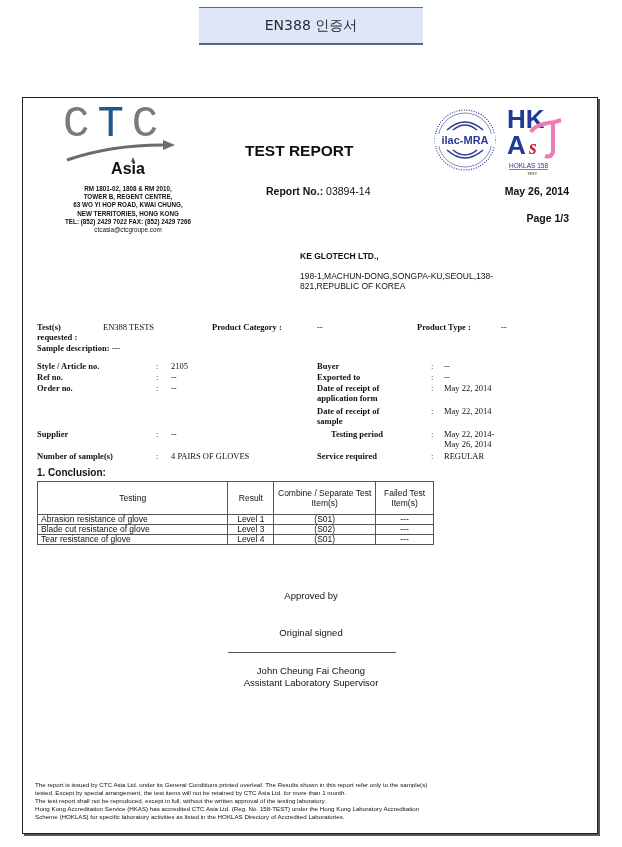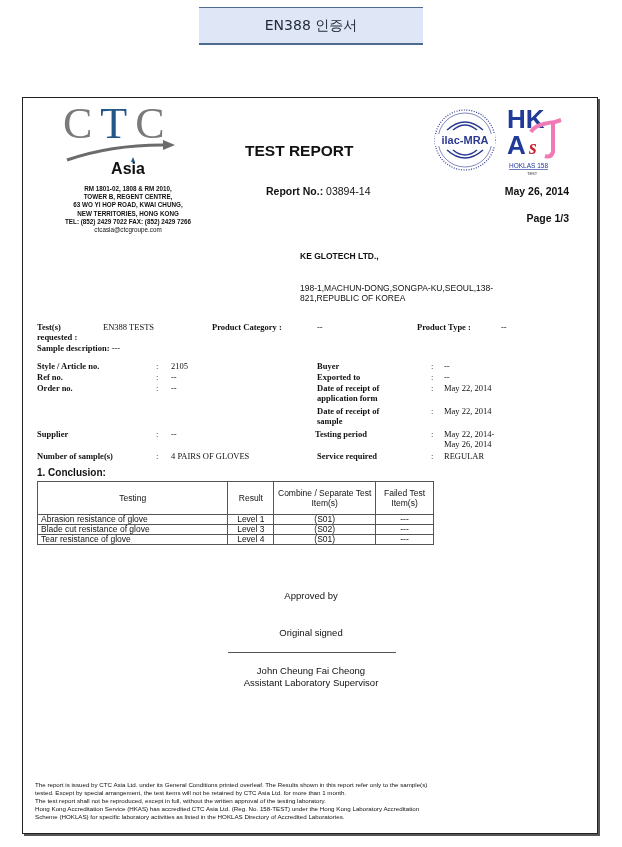--- a/index.html
+++ b/index.html
@@ -15,40 +15,40 @@
 
   .page {
     position: absolute; left: 22px; top: 97px; width: 576px; height: 737px;
     border: 1px solid #222; box-shadow: 2px 2px 0 #555; background: #fff;
   }
 
   .abs { position: absolute; }
 
   
   .ctc-logo { left: 40px; top: 4px; width: 110px; height: 80px; }
-  .ctc-letters { position: absolute; left: 0; top: 0; width: 110px; font-family: Liberation Serif, serif; font-size: 44px; letter-spacing: 8px; color: #7a7a7a; line-height: 44px; }
+  .ctc-letters { position: absolute; left: 0; top: 0; width: 110px; font-family: Liberation Mono, monospace; font-size: 44px; letter-spacing: 8px; color: #7a7a7a; line-height: 44px; }
   .ctc-letters .t { color: #23578a; }
   .asia { left: 70px; top: 62px; width: 70px; text-align: center; font-size: 16px; font-weight: bold; color: #111; }
 
   .address { left: 10px; top: 87px; width: 190px; text-align: center; font-size: 6.3px; font-weight: bold; line-height: 8.2px; color: #111; }
   .address .email { font-weight: normal; }
 
   .title { left: 222px; top: 44px; font-size: 15.5px; font-weight: bold; color: #111; }
   .reportno { left: 243px; top: 87px; font-size: 10.5px; color: #111; }
   .reportno b { font-weight: bold; }
   .date { right: 28px; top: 87px; font-size: 10.5px; font-weight: bold; color: #111; }
   .pagenum { right: 28px; top: 114px; font-size: 10.5px; font-weight: bold; color: #111; }
 
   .ilac { left: 410px; top: 10px; width: 64px; height: 64px; }
   .hkas { left: 482px; top: 6px; width: 60px; height: 72px; }
 
   .applicant { left: 277px; top: 153px; font-size: 8.5px; line-height: 10px; color: #111; }
   .applicant .lbl { font-weight: bold; text-decoration: underline; }
   .applicant .name { font-weight: bold; }
-  .applicant .addr { margin-top: 22px; width: 250px; }
+  .applicant .addr { margin-top: 10px; width: 250px; }
 
   .small { font-size: 8.5px; line-height: 10px; color: #111; font-family: Liberation Serif, serif; }
   .bold { font-weight: bold; }
 
   .tbl {
     position: absolute; left: 14px; top: 383px; width: 397px;
     border-collapse: collapse; font-size: 8.5px; color: #111;
   }
   .tbl th, .tbl td { border: 1px solid #555; font-weight: normal; }
   .tbl th { text-align: center; vertical-align: middle; padding: 1px 2px; line-height: 10px; }
@@ -178,21 +178,21 @@
   <div class="abs small" style="left:408px;top:285px">:</div>
   <div class="abs small" style="left:421px;top:285px">May 22, 2014</div>
 
   <div class="abs small bold" style="left:294px;top:308px">
     <div>Date of receipt of</div>
     <div>sample</div>
   </div>
   <div class="abs small" style="left:408px;top:308px">:</div>
   <div class="abs small" style="left:421px;top:308px">May 22, 2014</div>
 
-  <div class="abs small bold" style="left:292px;top:331px">Testing period</div>
+  <div class="abs small bold" style="left:308px;top:331px">Testing period</div>
   <div class="abs small" style="left:408px;top:331px">:</div>
   <div class="abs small" style="left:421px;top:331px">
     <div>May 22, 2014-</div>
     <div>May 26, 2014</div>
   </div>
 
   <div class="abs small bold" style="left:294px;top:353px">Service required</div>
   <div class="abs small" style="left:408px;top:353px">:</div>
   <div class="abs small" style="left:421px;top:353px">REGULAR</div>
 

